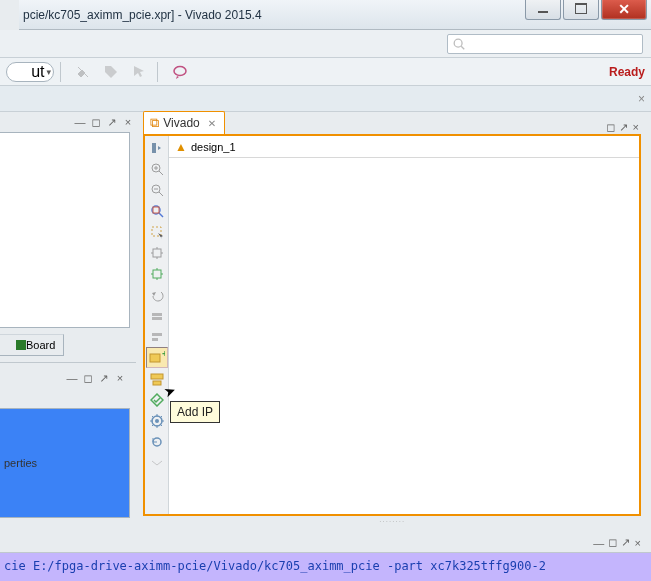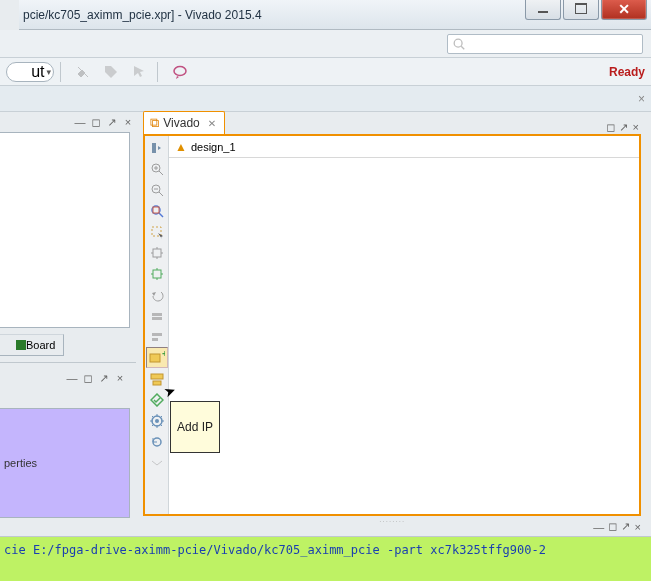--- a/index.html
+++ b/index.html
@@ -38,48 +38,48 @@
 
   
   .leftpanels { position:absolute; left:0; top:0; width:138px; height:100%; }
   .panelhead { height:20px; display:flex; align-items:center; justify-content:flex-end; gap:4px; padding:0 4px; color:#555;}
   .panelhead .ph-icon { width:12px; height:12px; display:inline-flex; align-items:center; justify-content:center; font-size:11px; color:#666;}
   .left-blank { position:absolute; left:0; top:20px; width:130px; height:196px; background:#fff; border:1px solid #a8b4be; border-left:none; }
   .left-tab { position:absolute; left:0; top:222px; padding:4px 8px 4px 16px; background:#e8ecef; border:1px solid #a8b4be; border-top:1px solid #cfd6dc; border-left:none; display:flex; align-items:center; font-size:11px;}
   .left-tab .sq { width:10px; height:10px; background:#2a7a2a; display:inline-block;}
   .left-sep { position:absolute; left:0; top:250px; width:136px; height:5px; border-top:1px solid #c0c8ce; }
   .left-p2 { position:absolute; left:0; top:256px; width:130px; }
-  .left-prop { position:absolute; left:0; top:296px; height:110px; width:130px; background:#c4b5fd; border:1px solid #a8b4be; border-left:none; display:flex; align-items:center; font-size:11px; color:#333; padding-left:4px;}
+  .left-prop { position:absolute; left:0; top:296px; height:110px; width:130px; background:#3b82f6; border:1px solid #a8b4be; border-left:none; display:flex; align-items:center; font-size:11px; color:#333; padding-left:4px;}
 
   
   .diagram { position:absolute; left:143px; right:10px; top:0; }
   .diag-tabbar { height:22px; display:flex; align-items:flex-end; }
   .tab { display:flex; align-items:center; gap:4px; padding:3px 8px 3px 6px; background:#fff; border:1px solid #f09000; border-bottom:none; border-radius:2px 2px 0 0; font-size:12px; color:#333;}
   .tab .dia-icon { font-size:13px; color:#e08000;}
   .tab .close-x { color:#888; font-size:10px; margin-left:4px; }
   .tab-extra { margin-left:auto; display:flex; gap:4px; color:#666; font-size:11px; padding-right:2px;}
   .diag-body { border:2px solid #f09000; background:#fff; height:382px; display:flex; position:relative;}
   .diag-toolbar { width:24px; background:#eef0f2; border-right:1px solid #d0d6da; display:flex; flex-direction:column; align-items:center; padding-top:1px; }
   .dt-btn { width:22px; height:21px; display:flex; align-items:center; justify-content:center; opacity:.8;}
   .dt-btn.addip { background:#fce8a0; border:1px inset #caa;}
   .diag-canvas { flex:1; position:relative; }
   .design-bar { height:22px; border-bottom:1px solid #d8d8d8; display:flex; align-items:center; padding-left:6px; gap:4px; }
   .design-bar .chip { color:#e09000; font-size:12px; }
   .empty-msg { position:absolute; top:206px; left:0; right:0; text-align:center; color:#888; font-size:12px; }
   .empty-msg .plusip { display:inline-block; width:16px; height:14px; background:#f0c020; position:relative; margin:0 3px -2px; border:1px solid #c89000; border-radius:2px;}
   .empty-msg .plusip::before { content:"+"; position:absolute; right:-4px; top:-6px; color:#1a8a1a; font-weight:bold; font-size:12px;}
-  .tooltip { position:absolute; left:25px; top:265px; background:#fffcdb; border:1px solid #333; padding:18px 6px; font-size:12px; color:#222;}
+  .tooltip { position:absolute; left:25px; top:265px; background:#fffcdb; border:1px solid #333; padding:3px 6px; font-size:12px; color:#222;}
   .cursor-arrow { position:absolute; left:19px; top:247px; font-size:14px; color:#000; transform: rotate(-20deg);}
 
   .dots { text-align:center; color:#b0b0b0; font-size:8px; letter-spacing:1px; margin-top:1px; }
 
   
   .console { position:absolute; left:0; bottom:0; width:100%; }
   .console-head { height:20px; display:flex; justify-content:flex-end; gap:4px; padding:0 10px; color:#666; font-size:11px; align-items:center; border-bottom:1px solid #c0c8ce;}
-  .console-body { background:#bef264; height:44px; padding:6px 4px 2px; overflow:hidden; white-space:nowrap; font-family: Consolas, monospace; font-size:12px; }
+  .console-body { background:#c4b5fd; height:28px; padding:6px 4px 2px; overflow:hidden; white-space:nowrap; font-family: Consolas, monospace; font-size:12px; }
   .console-body .tok-cie { color:#1a3fb0; }
 
   
   svg { display:block; }
 </style>
 </head>
 <body>
 
 <div class="titlebar">
   <span class="titlebar-text">pcie/kc705_aximm_pcie.xpr] - Vivado 2015.4</span>

